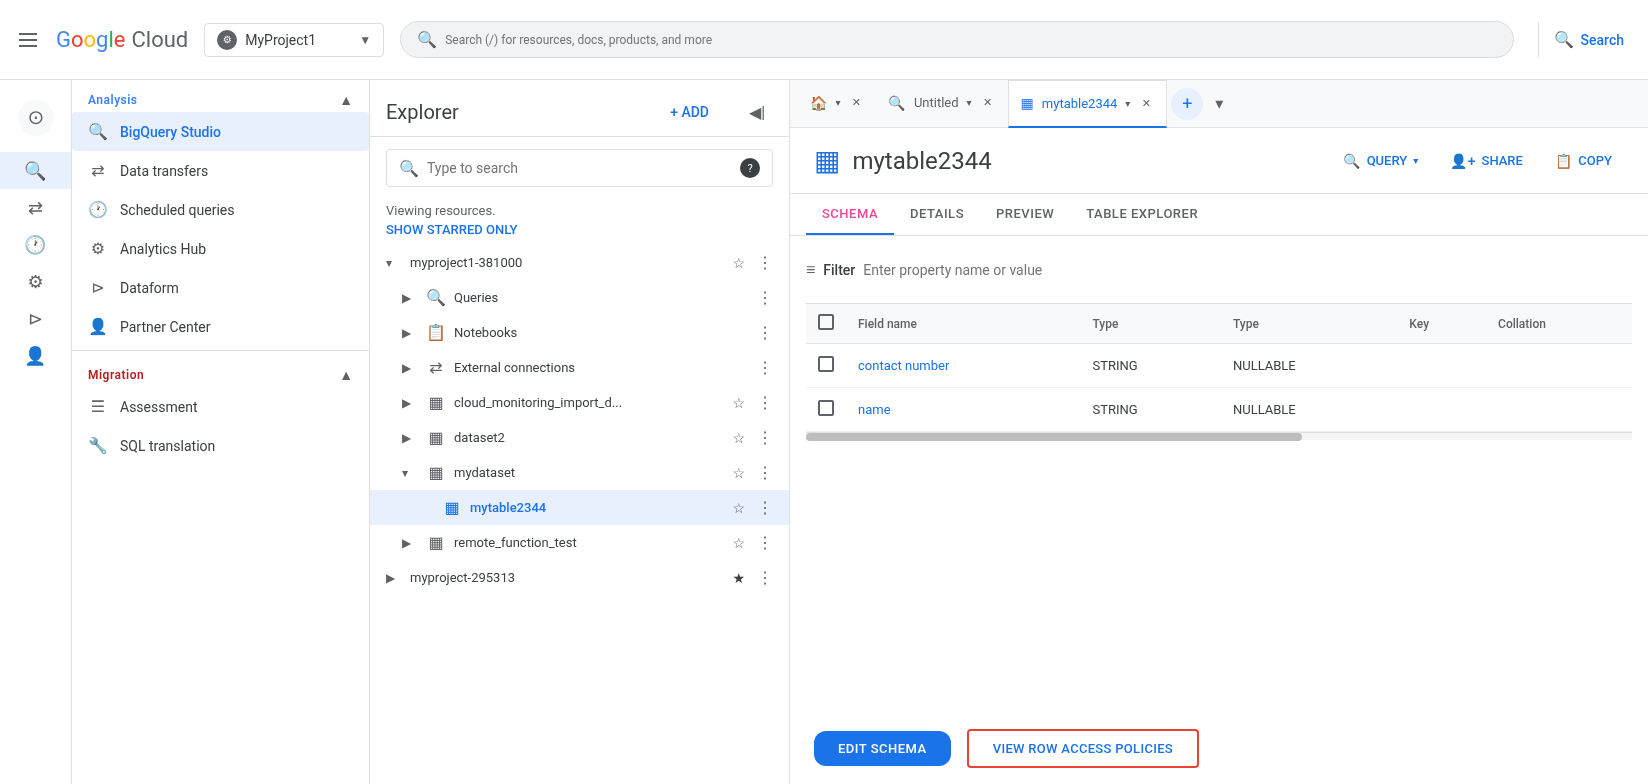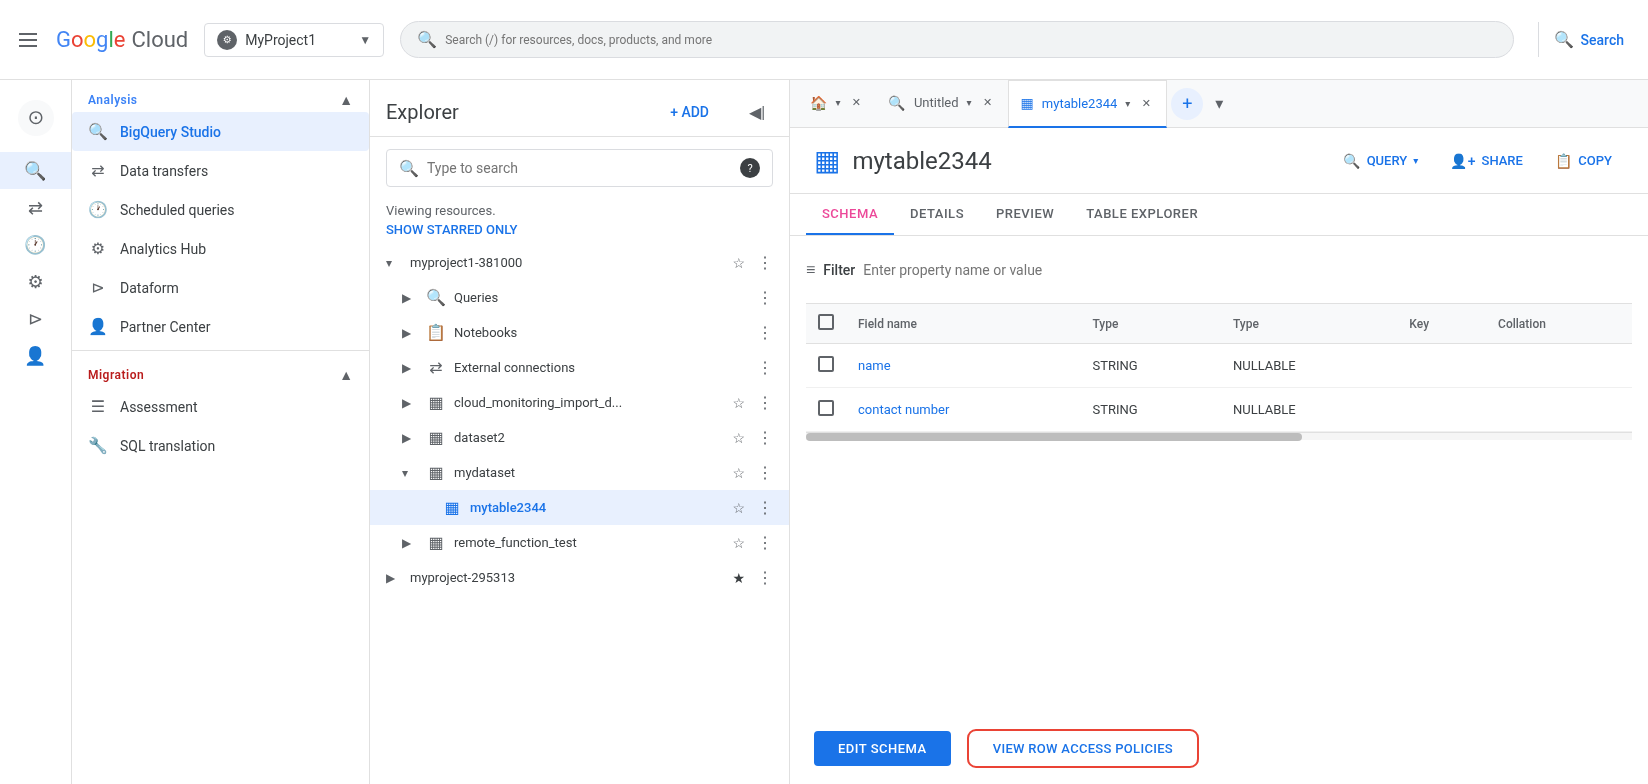--- a/index.html
+++ b/index.html
@@ -163,27 +163,27 @@
 
     .scrollbar-h { height: 8px; background: #f5f5f5; border-top: 1px solid #e0e0e0; }
     .scrollbar-h-thumb { width: 60%; height: 8px; background: #bdbdbd; border-radius: 4px; }
 
     
     .bottom-actions {
       display: flex; align-items: center; gap: 16px; padding: 16px 24px;
       border-top: 0;
     }
     .edit-schema-btn {
-      background: #1a73e8; color: #fff; border: none; border-radius: 4px;
+      background: #1a73e8; color: #fff; border: none; border-radius: 12px;
       padding: 10px 24px; font-size: 13px; font-weight: 500; cursor: pointer;
       letter-spacing: 0.5px;
     }
     .view-policies-btn {
       background: #fff; color: #1a73e8; border: 2px solid #ea4335;
-      border-radius: 9px; padding: 10px 24px; font-size: 13px; font-weight: 500;
+      border-radius: 4px; padding: 10px 24px; font-size: 13px; font-weight: 500;
       cursor: pointer; letter-spacing: 0.3px;
     }
 
     
     ::-webkit-scrollbar { width: 6px; height: 6px; }
     ::-webkit-scrollbar-track { background: #f1f1f1; }
     ::-webkit-scrollbar-thumb { background: #bdbdbd; border-radius: 3px; }
   </style>
 </head>
 <body>
@@ -494,33 +494,33 @@
               <th>Key</th>
               <th>Collation</th>
             </tr>
           </thead>
           <tbody>
             <tr>
               <td class="checkbox-cell">
                 <span class="schema-checkbox"></span>
               </td>
               <td>
-                <a class="schema-link">name</a>
+                <a class="schema-link">contact number</a>
               </td>
               <td class="type-text">STRING</td>
               <td class="mode-text">NULLABLE</td>
               <td></td>
               <td></td>
             </tr>
             <tr>
               <td class="checkbox-cell">
                 <span class="schema-checkbox"></span>
               </td>
               <td>
-                <a class="schema-link">contact number</a>
+                <a class="schema-link">name</a>
               </td>
               <td class="type-text">STRING</td>
               <td class="mode-text">NULLABLE</td>
               <td></td>
               <td></td>
             </tr>
           </tbody>
         </table>
 
         <div class="scrollbar-h">

